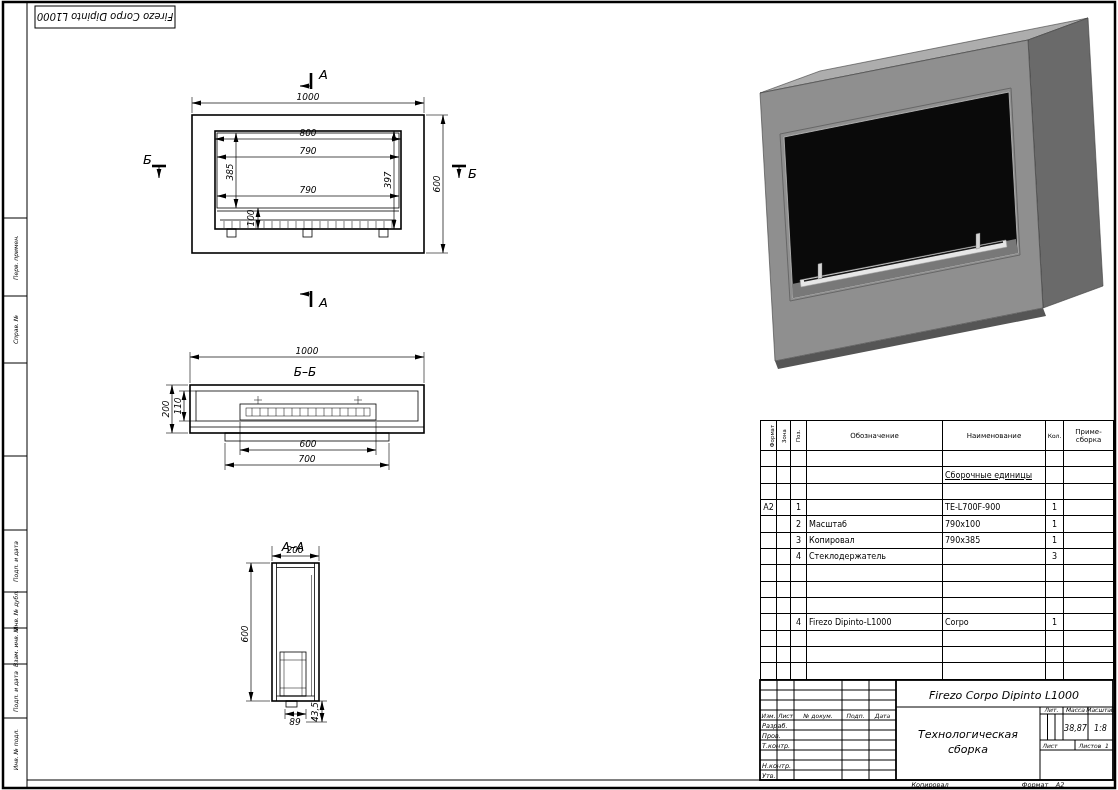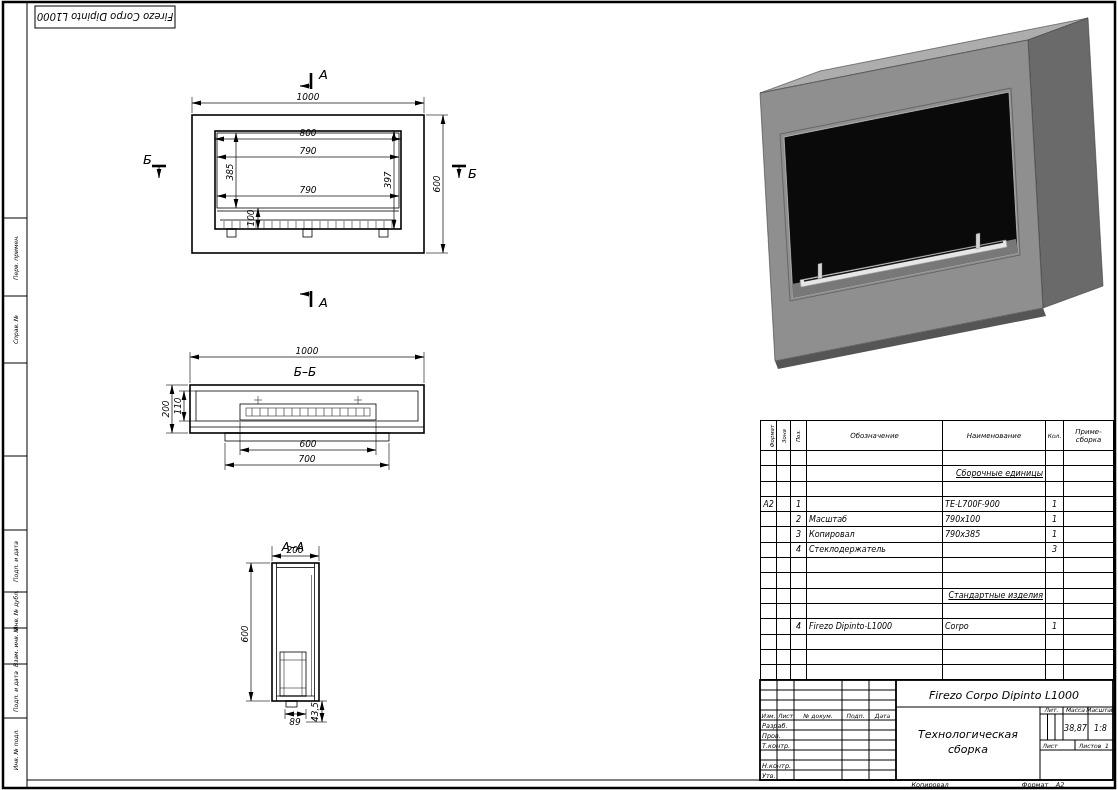--- a/index.html
+++ b/index.html
@@ -19,27 +19,27 @@
   .hair  { stroke:#000; stroke-width:0.5; fill:none; }
   .ext   { stroke:#000; stroke-width:0.6; }
   .dline { stroke:#000; stroke-width:0.7; }
   .cut   { stroke:#000; stroke-width:2.6; }
   .carr  { stroke:#000; stroke-width:0.9; }
   .tbl   { stroke:#000; stroke-width:1; }
   .tblk  { stroke:#000; stroke-width:1.8; }
 
   
   .spec { position:absolute; left:760px; top:420px; width:353px; height:260px;
-          border-collapse:collapse; table-layout:fixed; font-style:italic; background:#fff; }
+          border-collapse:collapse; table-layout:fixed; background:#fff; }
   .spec th, .spec td { border:1px solid #000; font-weight:normal; overflow:hidden; white-space:nowrap; }
   .spec thead th { height:30px; text-align:center; font-size:7px; }
   .spec thead th .v { display:inline-block; transform:rotate(-90deg); font-size:5.5px; }
   .spec td { height:15.3px; font-size:8px; padding:0 2px; text-align:left; }
   .spec td.c { text-align:center; padding:0; }
-  .spec td.sec { text-align:right; text-decoration:underline; }
+  .spec td.sec { text-align:left; text-decoration:underline; }
 
   
   .side-label { position:absolute; left:4px; width:23px; display:flex; align-items:center;
                 justify-content:center; font-style:italic; }
   .side-label span { transform:rotate(-90deg); white-space:nowrap; font-size:6px; }
 </style>
 </head>
 <body>
 
 <div class="sheet">
@@ -430,29 +430,20 @@
           <td></td>
           <td></td>
           <td class="c"></td>
           <td></td>
         </tr>
         <tr>
           <td class="c"></td>
           <td class="c"></td>
           <td class="c"></td>
           <td></td>
-          <td class="sec">Стандартные изделия</td>
-          <td class="c"></td>
-          <td></td>
-        </tr>
-        <tr>
-          <td class="c"></td>
-          <td class="c"></td>
-          <td class="c"></td>
-          <td></td>
           <td></td>
           <td class="c"></td>
           <td></td>
         </tr>
         <tr>
           <td class="c"></td>
           <td class="c"></td>
           <td class="c">4</td>
           <td>Firezo Dipinto-L1000</td>
           <td>Corpo</td>

